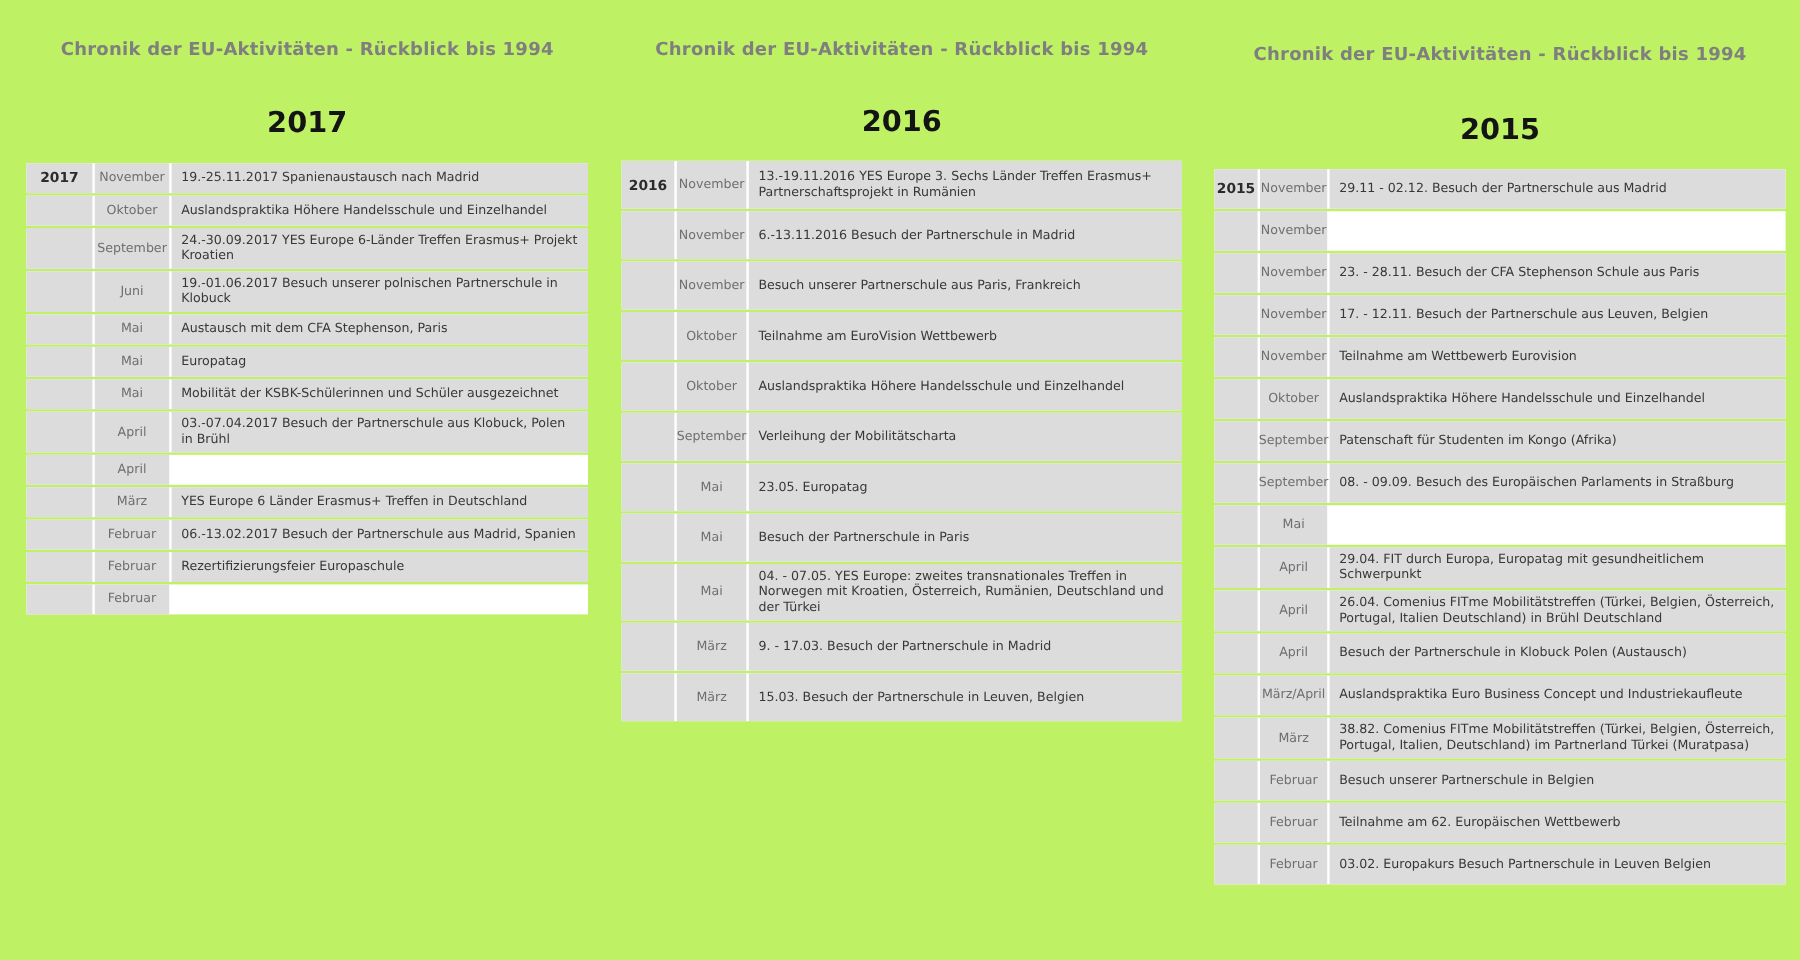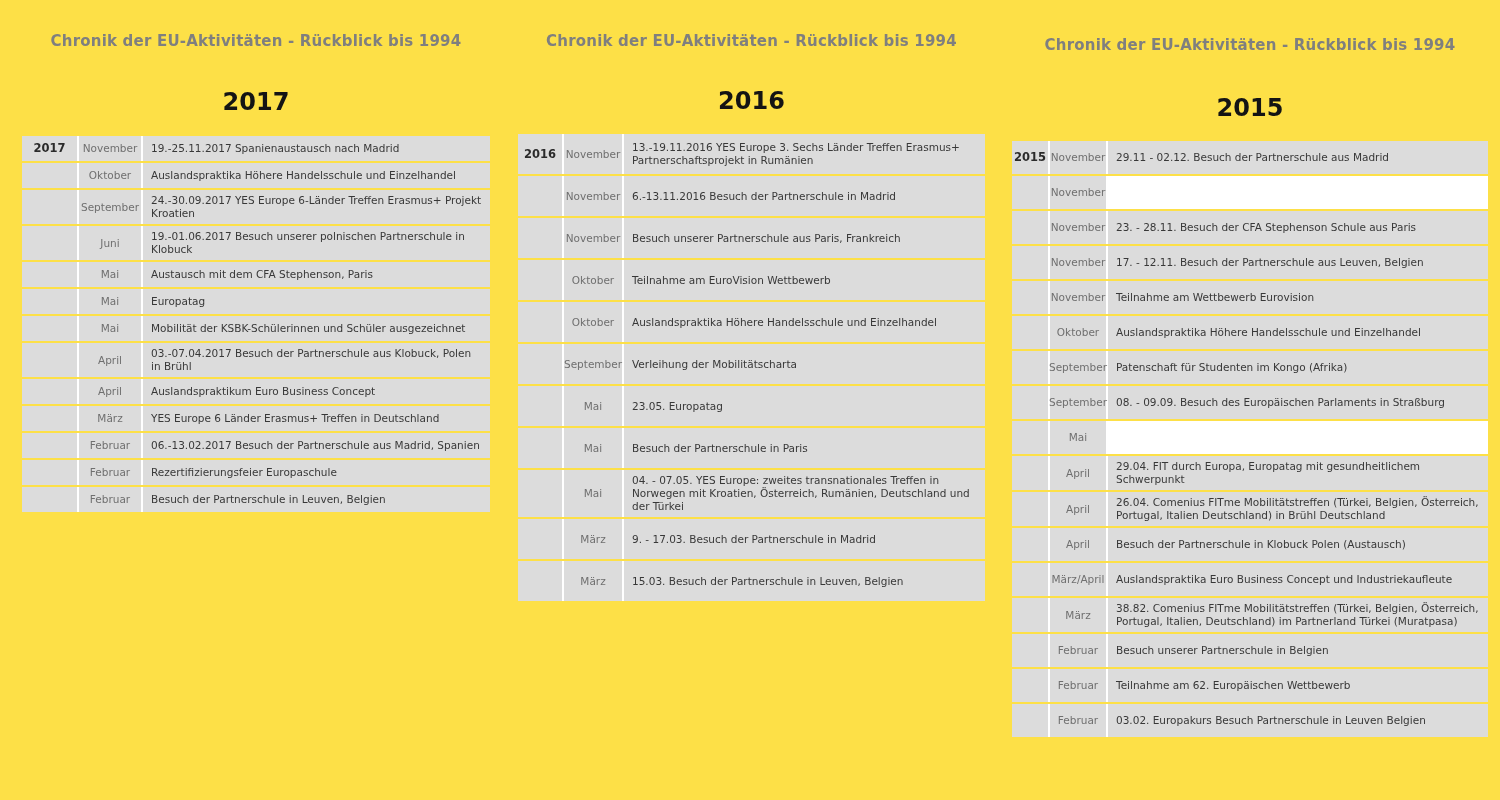--- a/index.html
+++ b/index.html
@@ -5,21 +5,21 @@
   html, body {
     margin: 0;
     padding: 0;
     background: #ffffff;
     font-family: "DejaVu Sans", "Liberation Sans", sans-serif;
   }
   .page {
     position: relative;
     width: 1500px;
     height: 800px;
-    background: #fde047;
+    background: #bef264;
     overflow: hidden;
   }
   .column { position: absolute; top: 0; }
   .col1 { left: 22px;   width: 468px; }
   .col2 { left: 518px;  width: 467px; }
   .col3 { left: 1012px; width: 476px; }
 
   .col-title {
     text-align: center;
     font-weight: bold;
@@ -132,41 +132,39 @@
     <div class="cell desc">Mobilität der KSBK-Schülerinnen und Schüler ausgezeichnet</div>
   </div>
         <div class="evt-row">
     <div class="cell year"></div>
     <div class="cell month">April</div>
     <div class="cell desc">03.-07.04.2017 Besuch der Partnerschule aus Klobuck, Polen in Brühl</div>
   </div>
         <div class="evt-row">
     <div class="cell year"></div>
     <div class="cell month">April</div>
-    <div class="cell desc">Auslandspraktikum Euro Business Concept</div>
   </div>
         <div class="evt-row">
     <div class="cell year"></div>
     <div class="cell month">März</div>
     <div class="cell desc">YES Europe 6 Länder Erasmus+ Treffen in Deutschland</div>
   </div>
         <div class="evt-row">
     <div class="cell year"></div>
     <div class="cell month">Februar</div>
     <div class="cell desc">06.-13.02.2017 Besuch der Partnerschule aus Madrid, Spanien</div>
   </div>
         <div class="evt-row">
     <div class="cell year"></div>
     <div class="cell month">Februar</div>
     <div class="cell desc">Rezertifizierungsfeier Europaschule</div>
   </div>
         <div class="evt-row">
     <div class="cell year"></div>
     <div class="cell month">Februar</div>
-    <div class="cell desc">Besuch der Partnerschule in Leuven, Belgien</div>
   </div>
       </div>
   </div>
 
   <div class="column col2">
     <div class="col-title">Chronik der EU-Aktivitäten - Rückblick bis 1994</div>
     <div class="col-year-heading">2016</div>
     <div class="evt-table">
         <div class="evt-row">
     <div class="cell year">2016</div>

